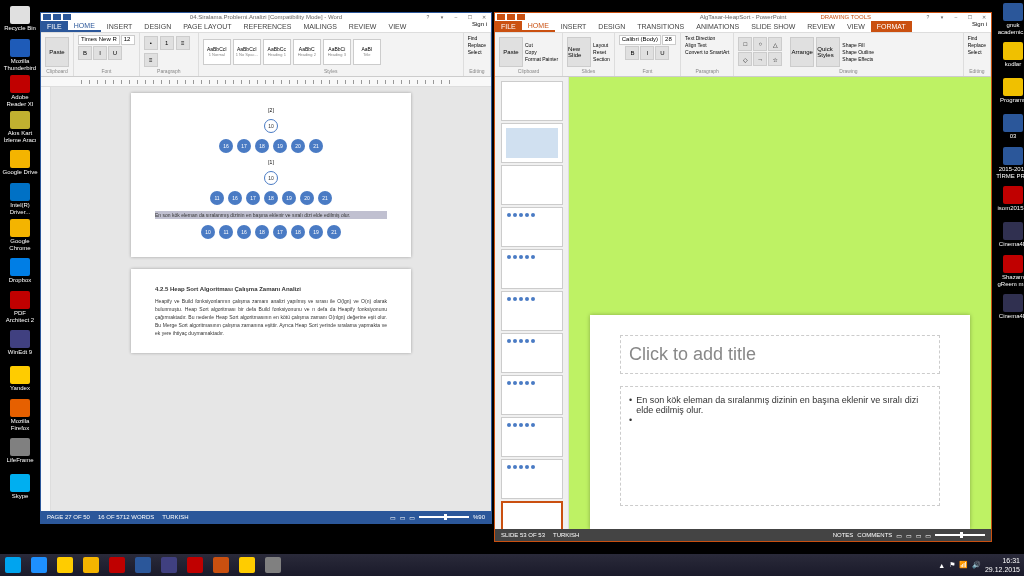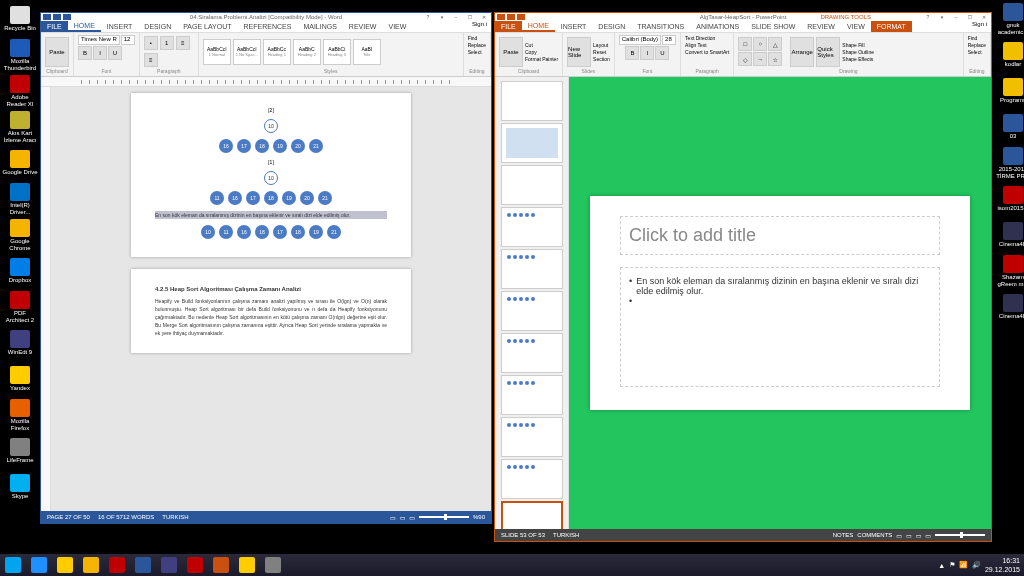--- a/index.html
+++ b/index.html
@@ -62,21 +62,21 @@
 .ppt-win .rtab.active { color: #ca5010; border-bottom-color: #ca5010; }
 .ppt-win .rtab.draw { background: #ca5010; color: #fff; }
 
 .ppt-body { flex: 1; display: flex; overflow: hidden; }
 .thumb-panel { width: 74px; background: #f0f0f0; overflow: hidden; border-right: 1px solid #ddd; padding: 2px; }
 .thumb { width: 62px; height: 40px; background: #fff; border: 1px solid #ccc; margin: 2px auto; position: relative; }
 .thumb.sel { border: 2px solid #ca5010; }
 .thumb-content { position: absolute; inset: 4px; font-size: 3px; }
 .mini-circ { display: inline-block; width: 4px; height: 4px; border-radius: 50%; background: #4a7bc4; margin: 1px; }
 
-.slide-area { flex: 1; background: #22c55e; display: flex; align-items: center; justify-content: center; }
+.slide-area { flex: 1; background: #bef264; display: flex; align-items: flex-end; justify-content: center; }
 .slide { width: 380px; height: 214px; background: #fff; box-shadow: 0 0 4px rgba(0,0,0,0.3); padding: 20px 30px; position: relative; }
 .slide-title { font-size: 18px; color: #888; border: 1px dashed #ccc; padding: 8px; margin-bottom: 12px; }
 .slide-body { border: 1px dashed #ccc; padding: 8px; font-size: 9px; color: #333; min-height: 120px; }
 .bullet { display: flex; gap: 4px; }
 .bullet::before { content: "•"; color: #333; }
 
 
 .taskbar { position: absolute; left: 0; bottom: 0; width: 100%; height: 22px; background: linear-gradient(#2a2a3a,#1a1a2a); display: flex; align-items: center; }
 .tbtn { width: 26px; height: 22px; display: flex; align-items: center; justify-content: center; }
 .tbtn .ic { width: 16px; height: 16px; border-radius: 2px; }

